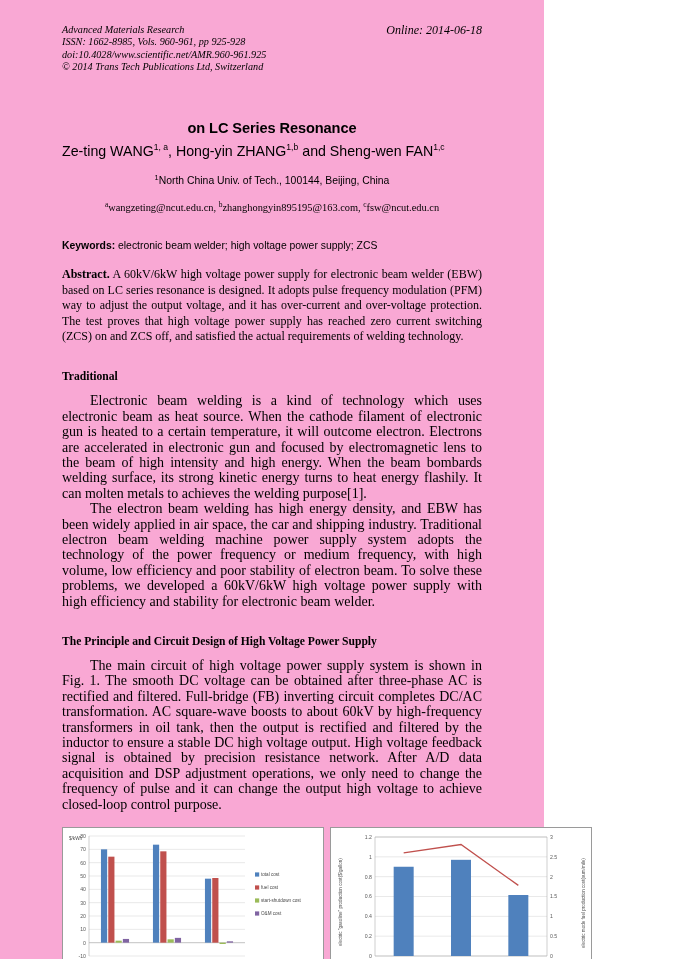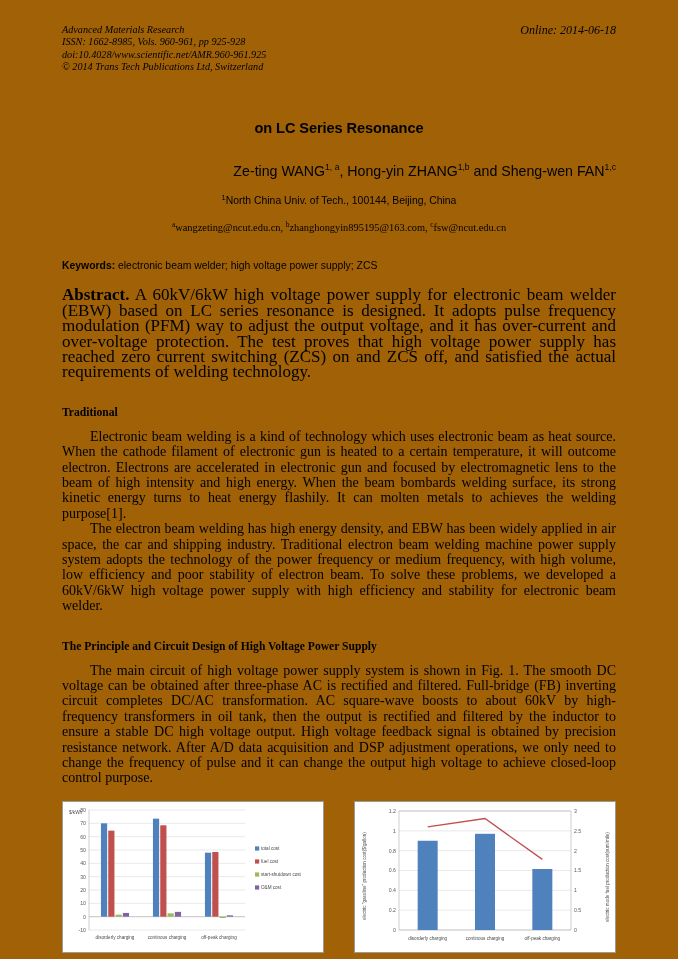--- a/index.html
+++ b/index.html
@@ -9,24 +9,24 @@
   }
   body {
     width: 678px;
     height: 959px;
     font-family: "Liberation Serif", serif;
     color: #000;
     position: relative;
     overflow: hidden;
   }
   .page {
-    width: 678px;
+    width: 544px;
     height: 959px;
     position: relative;
-    background: #a16207;
+    background: #f9a8d4;
     box-sizing: border-box;
     padding: 24px 62px 0 62px;
   }
 
   
   .journal-header {
     position: relative;
     font-family: "Liberation Serif", serif;
     font-style: italic;
     font-size: 10.2px;
@@ -47,22 +47,21 @@
     text-align: center;
     font-family: "Liberation Sans", sans-serif;
     font-weight: bold;
     font-size: 14.6px;
     line-height: 19px;
     letter-spacing: -0.1px;
   }
 
   
   .authors {
-    margin-top: 20px;
-    text-align: right;
+    text-align: left;
     font-family: "Liberation Sans", sans-serif;
     font-size: 14.2px;
     line-height: 18px;
   }
   .authors sup { font-size: 8.6px; vertical-align: super; }
 
   .affiliation {
     margin-top: 12px;
     text-align: center;
     font-family: "Liberation Sans", sans-serif;
@@ -85,21 +84,21 @@
     font-family: "Liberation Sans", sans-serif;
     font-size: 10.4px;
     line-height: 14px;
   }
   .keywords b { font-weight: bold; }
 
   
   .abstract {
     margin-top: 14px;
     font-family: "Liberation Serif", serif;
-    font-size: 17px;
+    font-size: 12px;
     line-height: 15.4px;
     text-align: justify;
   }
   .abstract b { font-weight: bold; }
 
   
   .section-heading {
     font-family: "Liberation Serif", serif;
     font-weight: bold;
     font-size: 11.6px;

